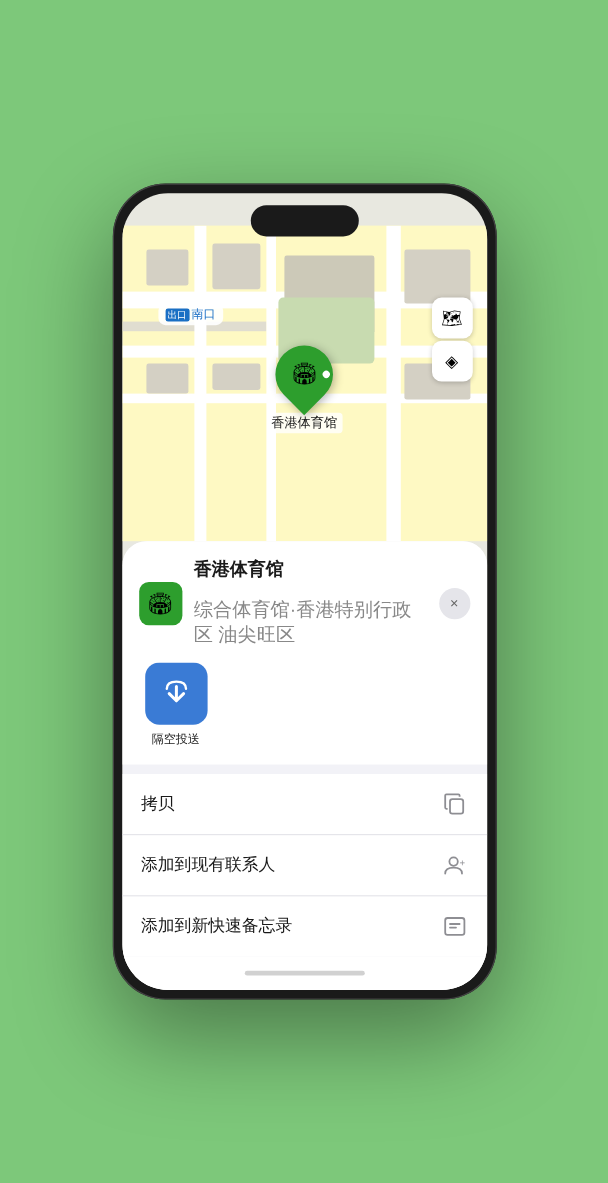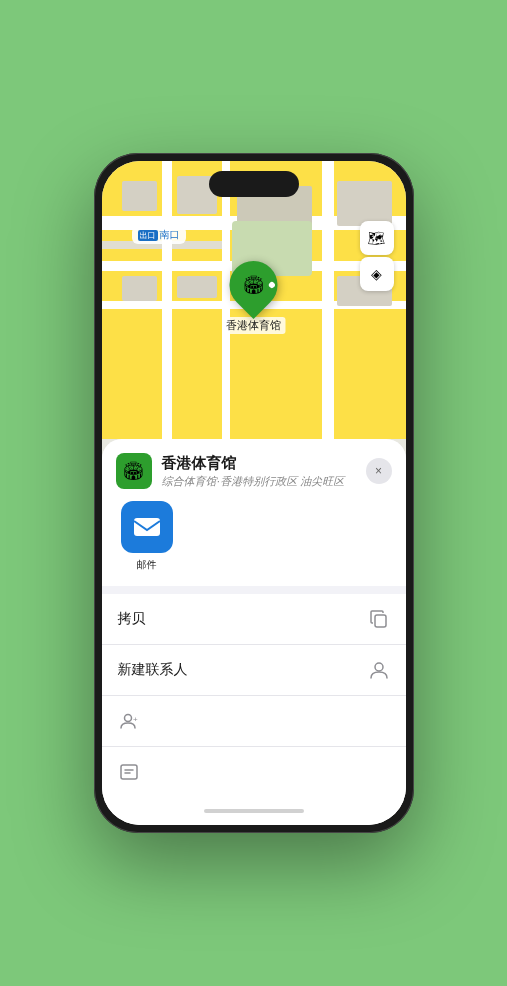--- a/index.html
+++ b/index.html
@@ -75,23 +75,24 @@
       height: 11px;
     }
     .signal-bar {
       width: 3px;
       background: #1a1a1a;
       border-radius: 1px;
     }
     
     .map-area {
       flex: 1;
-      background: #fde047;
+      background: #fef9c3;
       position: relative;
       overflow: hidden;
+      margin-top: 27px;
     }
     .map-bg {
       position: absolute;
       inset: 0;
     }
     
     .street-h {
       position: absolute;
       background: #fff;
       height: 14px;
@@ -222,24 +223,23 @@
     }
     .venue-info {
       flex: 1;
     }
     .venue-name {
       font-size: 15px;
       font-weight: 600;
       color: #1a1a1a;
     }
     .venue-sub {
-      font-size: 11px;
+      font-size: 16px;
       color: #888;
-      margin-top: 1px;
-      font-style: italic;
+      margin-top: 14px;
     }
     .close-btn {
       width: 26px;
       height: 26px;
       background: #e5e5ea;
       border-radius: 50%;
       display: flex;
       align-items: center;
       justify-content: center;
       font-size: 12px;
@@ -386,69 +386,62 @@
             <div class="venue-name">香港体育馆</div>
             <div class="venue-sub">综合体育馆·香港特别行政区 油尖旺区</div>
           </div>
           <div class="close-btn">
             <span>×</span>
           </div>
         </div>
 
         <div class="share-row">
 
-
-
           <div class="share-item">
-            <div class="share-icon mail">
-              <svg width="30" height="24" viewBox="0 0 30 24" fill="none">
-                <rect x="2" y="3" width="26" height="18" rx="3" fill="white"></rect>
-                <path d="M2 6 L15 15 L28 6" stroke="#1c7bdb" stroke-width="2" fill="none"></path>
+            <div class="share-icon airdrop">
+              <svg width="28" height="28" viewBox="0 0 28 28" fill="none">
+                <path d="M14 8 L14 20 M8 14 L14 20 L20 14" stroke="white" stroke-width="2.5" stroke-linecap="round" stroke-linejoin="round" fill="none"></path>
+                <path d="M6 10 Q6 4 14 4 Q22 4 22 10" stroke="white" stroke-width="2" stroke-linecap="round" fill="none"></path>
               </svg>
             </div>
-            <span class="share-label">邮件</span>
-          </div>
+            <span class="share-label">隔空投送</span>
+          </div>
+
+
 
 
         </div>
       </div>
 
       <div class="action-list">
 
         <div class="action-item">
           <span class="action-text">拷贝</span>
           <div class="action-icon">
             <svg width="20" height="20" viewBox="0 0 20 20" fill="none">
               <rect x="6" y="6" width="11" height="12" rx="2" stroke="#8e8e93" stroke-width="1.5" fill="none"></rect>
               <path d="M4 14 L3 14 Q2 14 2 13 L2 3 Q2 2 3 2 L13 2 Q14 2 14 3 L14 4" stroke="#8e8e93" stroke-width="1.5" fill="none"></path>
             </svg>
           </div>
         </div>
 
+
         <div class="action-item">
-          <span class="action-text">新建联系人</span>
-          <div class="action-icon">
-            <svg width="20" height="20" viewBox="0 0 20 20" fill="none">
-              <circle cx="10" cy="7" r="4" stroke="#8e8e93" stroke-width="1.5" fill="none"></circle>
-              <path d="M2 18 Q2 12 10 12 Q18 12 18 18" stroke="#8e8e93" stroke-width="1.5" fill="none" stroke-linecap="round"></path>
-            </svg>
-          </div>
-        </div>
-
-        <div class="action-item">
+          <span class="action-text">添加到现有联系人</span>
           <div class="action-icon">
             <svg width="20" height="20" viewBox="0 0 20 20" fill="none">
               <circle cx="9" cy="7" r="3.5" stroke="#8e8e93" stroke-width="1.5" fill="none"></circle>
               <path d="M2 17 Q2 12 9 12 Q16 12 16 17" stroke="#8e8e93" stroke-width="1.5" fill="none" stroke-linecap="round"></path>
               <text x="14" y="11" font-size="8" fill="#8e8e93">+</text>
             </svg>
           </div>
         </div>
 
         <div class="action-item">
+          <span class="action-text">添加到新快速备忘录</span>
           <div class="action-icon">
             <svg width="20" height="20" viewBox="0 0 20 20" fill="none">
               <rect x="2" y="3" width="16" height="14" rx="2" stroke="#8e8e93" stroke-width="1.5" fill="none"></rect>
               <path d="M6 8 L14 8 M6 11 L11 11" stroke="#8e8e93" stroke-width="1.5" stroke-linecap="round"></path>
             </svg>
           </div>
         </div>
 
       </div>
 

